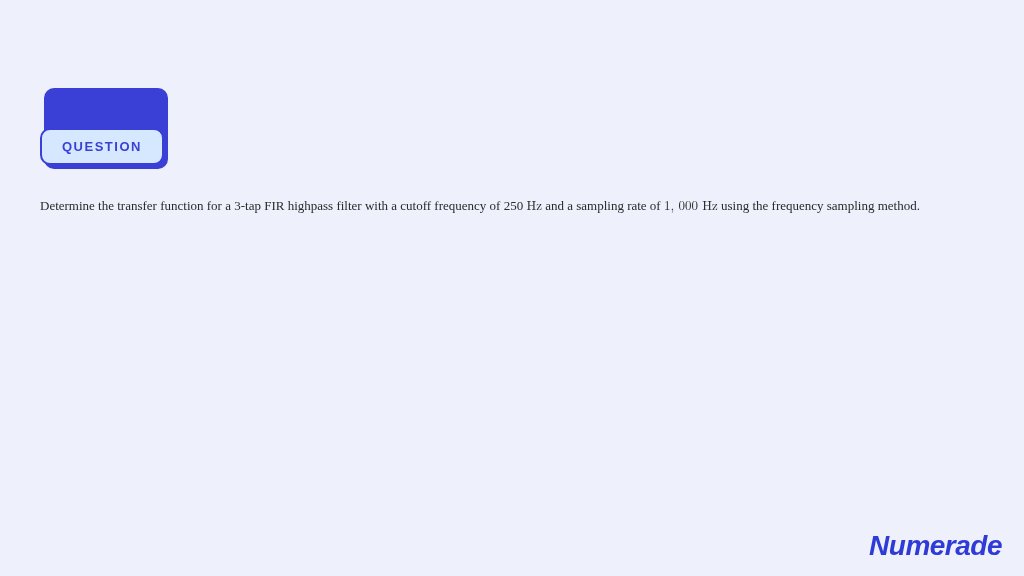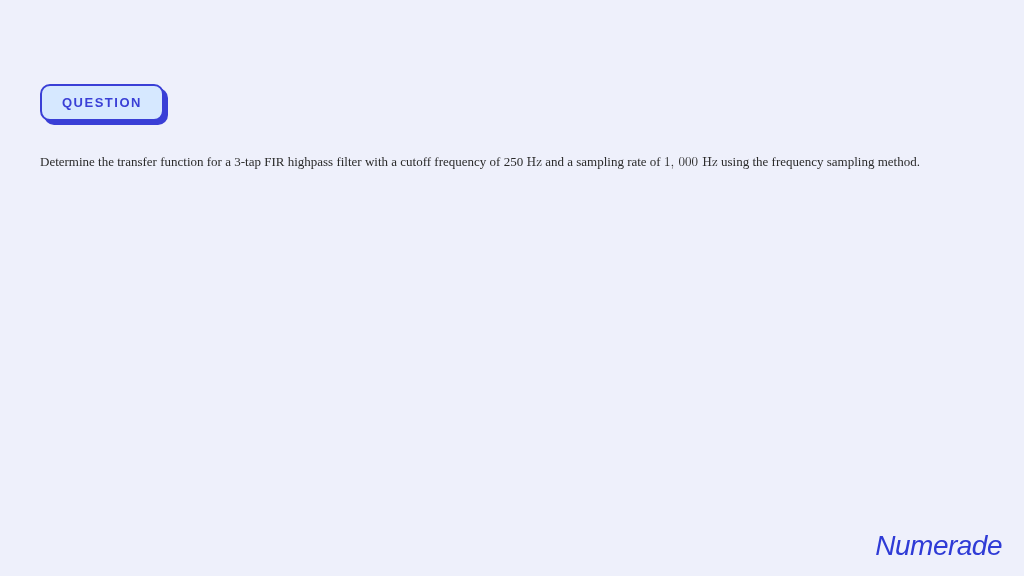--- a/index.html
+++ b/index.html
@@ -30,39 +30,40 @@
     position: relative;
     background: #d6e8ff;
     border: 2px solid #3a3fd6;
     border-radius: 10px;
     padding: 9px 20px;
     font-family: -apple-system, BlinkMacSystemFont, 'Segoe UI', Arial, sans-serif;
     font-size: 13px;
     font-weight: 600;
     letter-spacing: 1.5px;
     color: #3a3fd6;
+    margin-top: 44px;
   }
   .question-text {
     font-size: 13px;
     line-height: 1.6;
     color: #2a2a2a;
   }
   .math {
     font-family: 'Latin Modern Roman', 'Computer Modern', Georgia, serif;
   }
   .math-rm {
     font-family: 'Latin Modern Roman', 'Computer Modern', Georgia, serif;
     font-style: normal;
   }
   .logo {
     position: absolute;
     right: 22px;
     bottom: 14px;
     font-family: 'Comic Sans MS', 'Brush Script MT', cursive, sans-serif;
-    font-weight: 400;
+    font-weight: 700;
     font-style: italic;
     font-size: 28px;
     color: #2f3bd6;
     letter-spacing: -0.5px;
   }
 </style>
 </head>
 <body>
 
 <div class="content">

